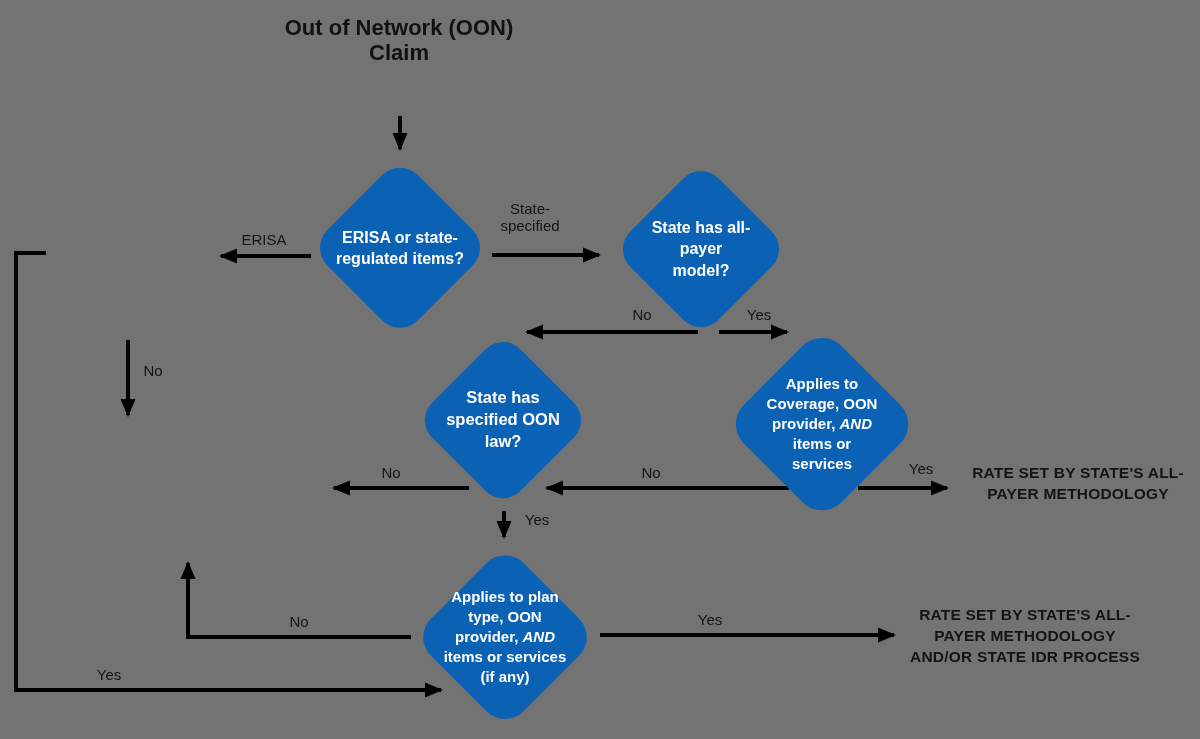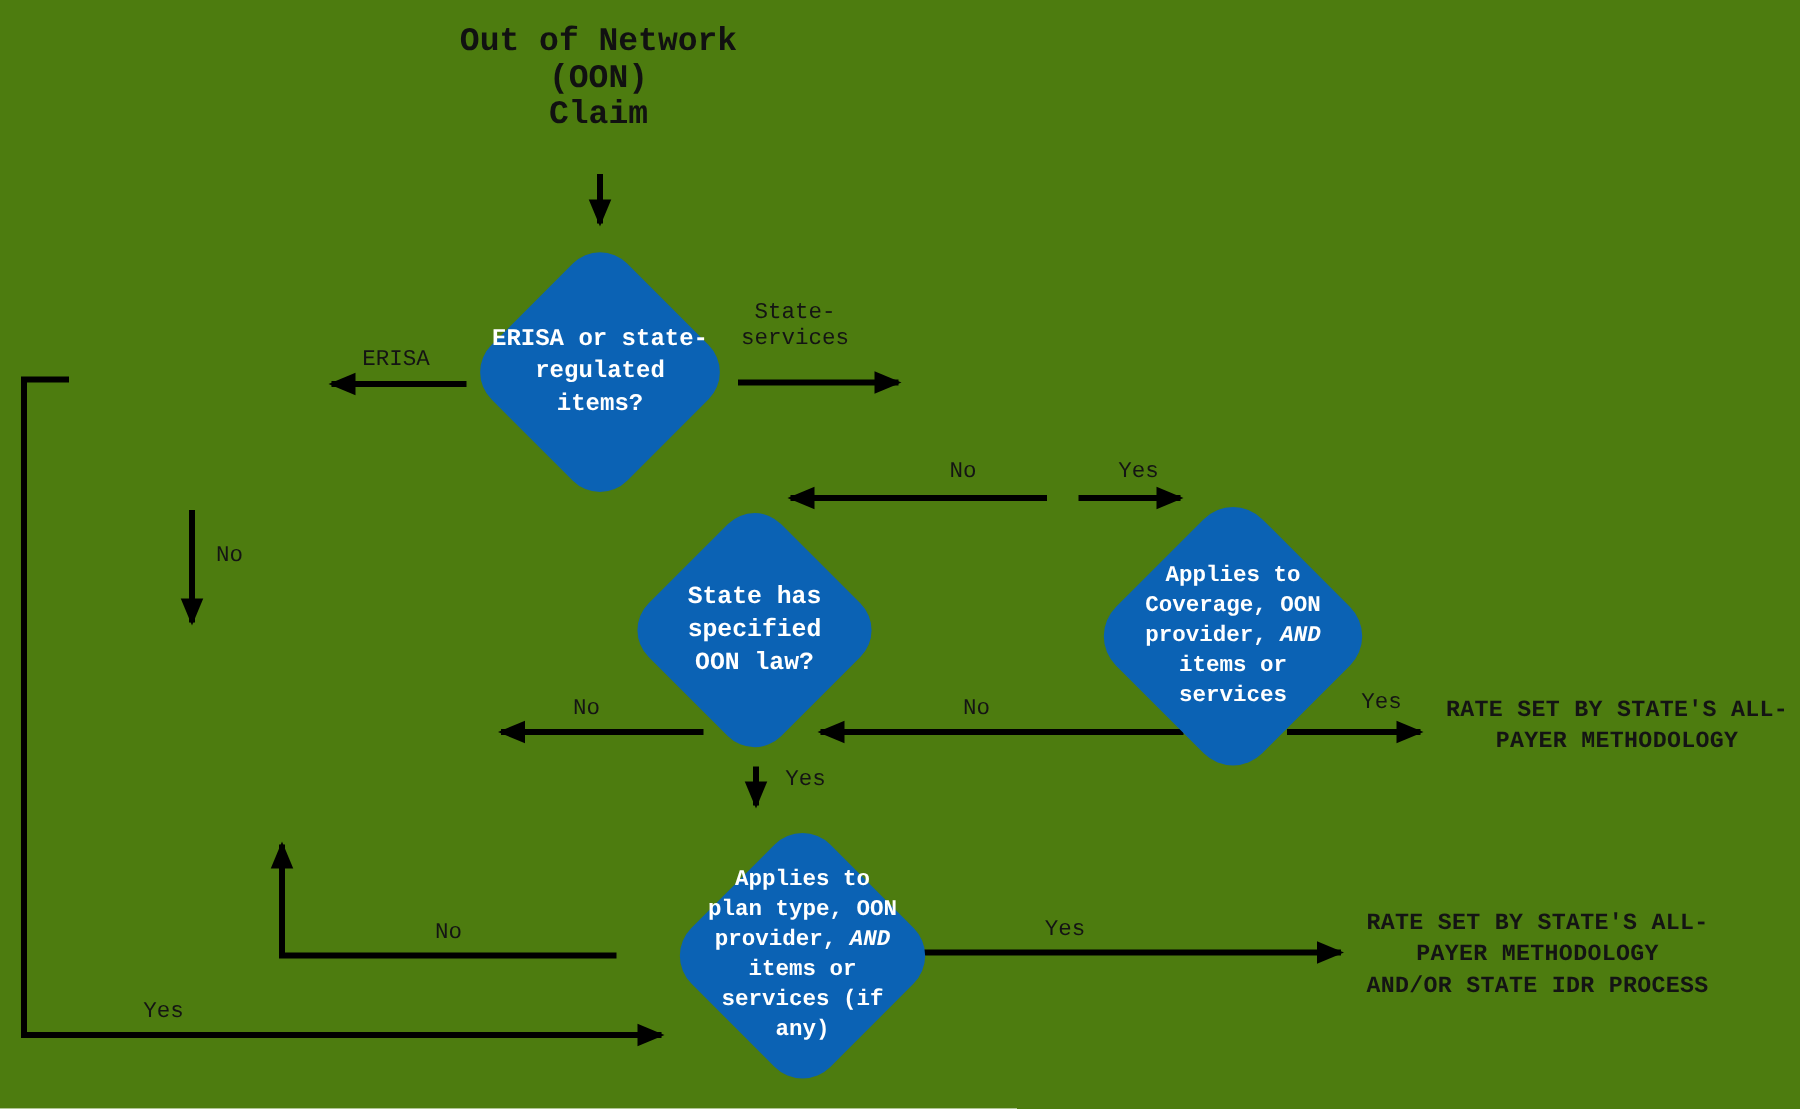--- a/index.html
+++ b/index.html
@@ -1,18 +1,18 @@
 <!DOCTYPE html>
 <html style="--node-fill: #0B62B4; --node-text: #FFFFFF; --connector: #000000; --label-text: #141414;"><head>
 <meta charset="utf-8">
 <style>
   html,body { margin:0; padding:0; background:#ffffff; }
   .stage {
-    position:relative; width:1200px; height:739px; background:#4d7c0f;
-    font-family:Liberation Mono, monospace; overflow:hidden;
+    position:relative; width:1200px; height:739px; background:#737373;
+    font-family:Liberation Sans, sans-serif; overflow:hidden;
   }
   svg.wires { position:absolute; left:0; top:0; width:1200px; height:739px; }
   .conn { fill:none; stroke:var(--connector,#000); stroke-width:4; stroke-linejoin:miter; }
   .ah  { fill:var(--connector,#000); stroke:none; }
 
   .title {
     position:absolute; transform:translateX(-50%);
     font-weight:bold; font-size:22px; line-height:1.12; color:#111;
     text-align:center; white-space:pre-line;
   }
@@ -71,39 +71,43 @@
 
   <div class="title" style="left:399px; top:16px; width:260px; margin-left:-130px; transform:none;">Out of Network (OON)
 Claim</div>
 
 
   <div class="diamond" style="left:400px; top:248px; --s:128px; --w:146px; --fs:16px;">
     <div class="dbg"></div>
     <div class="dtxt">ERISA or state-regulated items?</div>
   </div>
 
+  <div class="diamond" style="left:701px; top:249px; --s:125px; --w:102px; --fs:16px;">
+    <div class="dbg"></div>
+    <div class="dtxt">State has all- payer model?</div>
+  </div>
 
   <div class="diamond" style="left:822px; top:424px; --s:138px; --w:122px; --fs:15px;">
     <div class="dbg"></div>
     <div class="dtxt"><span>Applies to Coverage, OON provider, </span><em>AND</em><span> items or services</span></div>
   </div>
 
   <div class="diamond" style="left:503px; top:420px; --s:125px; --w:128px; --fs:16.5px;">
     <div class="dbg"></div>
     <div class="dtxt">State has specified OON law?</div>
   </div>
 
-  <div class="diamond" style="left:535px; top:637px; --s:131px; --w:134px; --fs:15px;">
+  <div class="diamond" style="left:505px; top:637px; --s:131px; --w:134px; --fs:15px;">
     <div class="dbg"></div>
     <div class="dtxt"><span>Applies to plan type, OON provider, </span><em>AND</em><span> items or services (if any)</span></div>
   </div>
 
   <div class="edge-label" style="left:264px; top:231px;">ERISA</div>
   <div class="edge-label" style="left:530px; top:200px;">State-
-services</div>
+specified</div>
   <div class="edge-label" style="left:153px; top:362px;">No</div>
   <div class="edge-label" style="left:109px; top:666px;">Yes</div>
   <div class="edge-label" style="left:642px; top:306px;">No</div>
   <div class="edge-label" style="left:759px; top:306px;">Yes</div>
   <div class="edge-label" style="left:391px; top:464px;">No</div>
   <div class="edge-label" style="left:537px; top:511px;">Yes</div>
   <div class="edge-label" style="left:651px; top:464px;">No</div>
   <div class="edge-label" style="left:921px; top:460px;">Yes</div>
   <div class="edge-label" style="left:299px; top:613px;">No</div>
   <div class="edge-label" style="left:710px; top:611px;">Yes</div>

